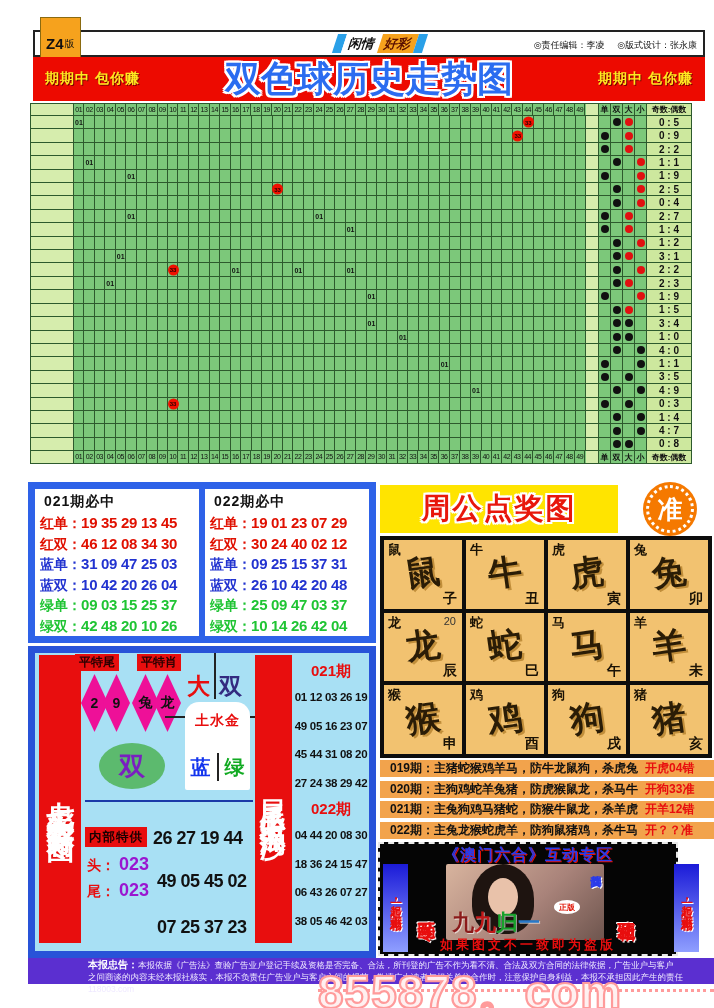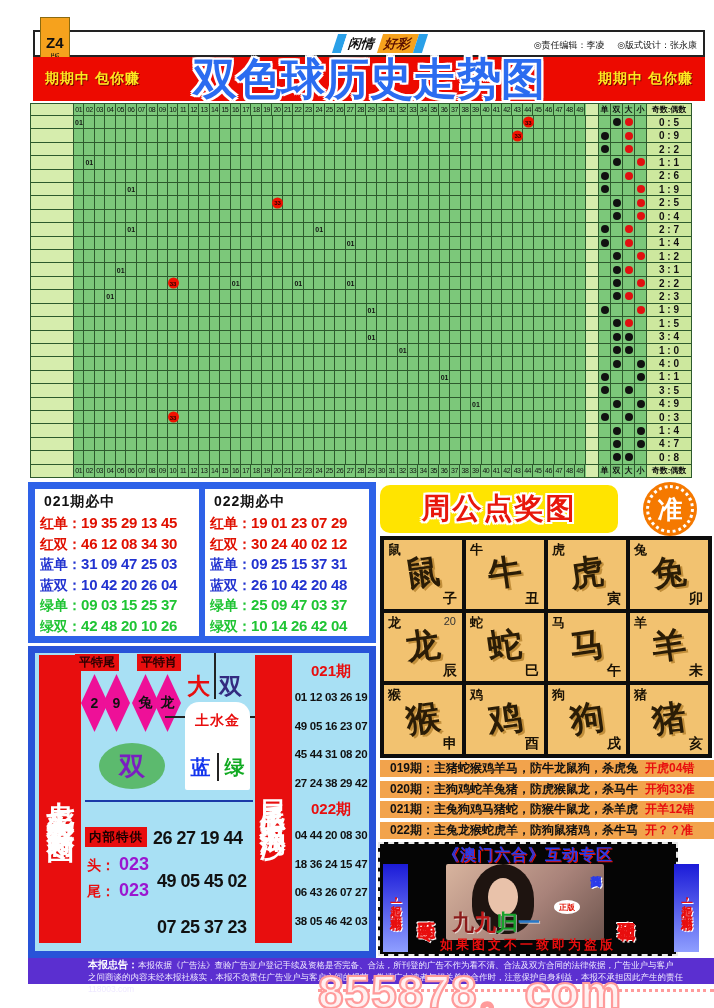--- a/index.html
+++ b/index.html
@@ -2,36 +2,36 @@
 <html><head>
 <meta charset="utf-8">
 <style>
   html,body{margin:0;padding:0;background:#fff;}
   .page{position:relative;width:714px;height:1008px;background:#fff;overflow:hidden;
         font-family:"Liberation Sans","DejaVu Sans",sans-serif;}
   
   .masthead{position:absolute;top:30px;left:33px;width:672px;height:27px;border:2px solid #222;
             box-sizing:border-box;background:#fff;display:flex;align-items:center;}
   .z4box{margin-left:5px;background:#F6A21D;border:1px solid #8a6a10;padding:16px 5px;height:19px;
-         display:flex;align-items:center;flex-direction:column;}
+         display:flex;align-items:center;}
   .z4code{font-weight:bold;font-size:15px;color:#111;}
   .z4suffix{font-size:10px;color:#111;margin-left:1px;}
   .papername{color:#D8281A;font-weight:bold;font-size:19px;letter-spacing:5px;margin-left:12px;}
   .flag{position:absolute;left:300px;top:2px;height:19px;display:flex;}
   .flag>div{transform:skewX(-18deg);display:flex;align-items:center;}
   .flag-blue{width:9px;background:#2AA0E8;}
   .flag-white{background:#fff;padding:0 5px;font-size:13px;font-weight:bold;color:#111;}
   .flag-orange{background:#F6A21D;padding:0 5px;font-size:13px;font-weight:bold;color:#5a1000;}
   .credits{position:absolute;right:6px;top:7px;font-size:9px;color:#111;white-space:nowrap;}
   .credits span{margin-left:10px;}
   
   .banner{position:absolute;top:57px;left:33px;width:672px;height:44px;background:#ED0A00;
           display:flex;align-items:center;justify-content:space-between;padding:0 12px;box-sizing:border-box;}
   .slogan{color:#FFE920;font-weight:bold;font-size:14px;letter-spacing:1px;text-shadow:1px 1px 0 #7a0000;white-space:nowrap;}
-  .banner-title{font-size:44px;font-weight:900;color:#2B6CF0;letter-spacing:0px;white-space:nowrap;
+  .banner-title{font-size:36px;font-weight:900;color:#2B6CF0;letter-spacing:0px;white-space:nowrap;
     text-shadow:-2px 0 #fff,2px 0 #fff,0 -2px #fff,0 2px #fff,-2px -2px #fff,2px 2px #fff,-2px 2px #fff,2px -2px #fff;}
   
   .grid{position:absolute;top:103px;left:30px;width:660px;background:#7CC87A;border:1px solid #2d5a2d;}
   .g-row{display:flex;height:13.42px;border-bottom:1px solid #2d5a2d;box-sizing:border-box;}
   .g-row:last-child{border-bottom:none;}
   .g-edge{height:12px;}
   .g-sp1{width:43px;background:#D6EDAD;border-right:1px solid #2d5a2d;box-sizing:border-box;flex:none;}
   .g-cols{width:512px;flex:none;position:relative;
     background-image:repeating-linear-gradient(90deg,transparent 0 9.449px,#2d5a2d 9.449px 10.449px);}
   .g-edge .g-cols{display:flex;background-image:none;}
@@ -54,21 +54,21 @@
   .picks{position:absolute;top:482px;left:28px;width:348px;height:161px;background:#2E62E8;
          display:flex;gap:6px;padding:7px;box-sizing:border-box;}
   .pick-panel{background:#fff;flex:1;border-radius:0;padding:3px 5px;overflow:hidden;}
   .pick-title{font-size:14px;font-weight:bold;color:#111;letter-spacing:1px;margin:1px 0 2px 4px;}
   .pick-row{font-weight:bold;font-size:15px;line-height:20.5px;white-space:nowrap;letter-spacing:-0.3px;}
   .pick-row>div{display:inline;}
   .pick-label{font-size:14px;}
   .c-red{color:#E01000;} .c-blue{color:#2233D0;} .c-green{color:#1FC433;}
   
   .zg-bannerrow{position:absolute;top:484px;left:380px;width:334px;height:50px;background:#fff;display:flex;align-items:center;}
-  .zg-banner{width:238px;height:48px;background:#FFE400;display:flex;align-items:center;justify-content:center;border-radius:10px;}
+  .zg-banner{width:238px;height:48px;background:#FFE400;display:flex;align-items:center;justify-content:center;}
   .zg-title{font-size:29px;font-weight:900;color:#E8170B;letter-spacing:2px;white-space:nowrap;
     text-shadow:-2px 0 #fff,2px 0 #fff,0 -2px #fff,0 2px #fff,-2px -2px #fff,2px 2px #fff,-2px 2px #fff,2px -2px #fff;}
   .zhun{width:42px;height:42px;border-radius:50%;background:#F57900;border:3px dotted #fff;
         box-shadow:0 0 0 3px #F57900;display:flex;align-items:center;justify-content:center;
         color:#fff;font-size:25px;font-weight:bold;margin-left:28px;}
   .zodiac{position:absolute;top:536px;left:380px;width:332px;height:222px;background:#0d0d0d;
           padding:4px;box-sizing:border-box;display:grid;grid-template-columns:repeat(4,1fr);
           grid-auto-rows:1fr;gap:4px;}
   .z-cell{background:#F2C270;position:relative;overflow:hidden;}
   .z-animal{position:absolute;top:1px;left:4px;font-size:13px;font-weight:bold;color:#1a1205;}
@@ -298,34 +298,20 @@
           <div class="dot black"></div>
         </div>
         <div class="g-dotcol"></div>
         <div class="g-dotcol">
           <div class="dot red"></div>
         </div>
         <div class="g-ratio">1 : 1</div>
       </div>
       <div class="g-row">
         <div class="g-sp1"></div>
-        <div class="g-cols"></div>
-        <div class="g-sp2"></div>
-        <div class="g-dotcol">
-          <div class="dot black"></div>
-        </div>
-        <div class="g-dotcol"></div>
-        <div class="g-dotcol">
-          <div class="dot red"></div>
-        </div>
-        <div class="g-dotcol"></div>
-        <div class="g-ratio">2 : 6</div>
-      </div>
-      <div class="g-row">
-        <div class="g-sp1"></div>
         <div class="g-cols">
           <div class="mark01" style="left: 53.245px;">01</div>
         </div>
         <div class="g-sp2"></div>
         <div class="g-dotcol">
           <div class="dot black"></div>
         </div>
         <div class="g-dotcol"></div>
         <div class="g-dotcol"></div>
         <div class="g-dotcol">

